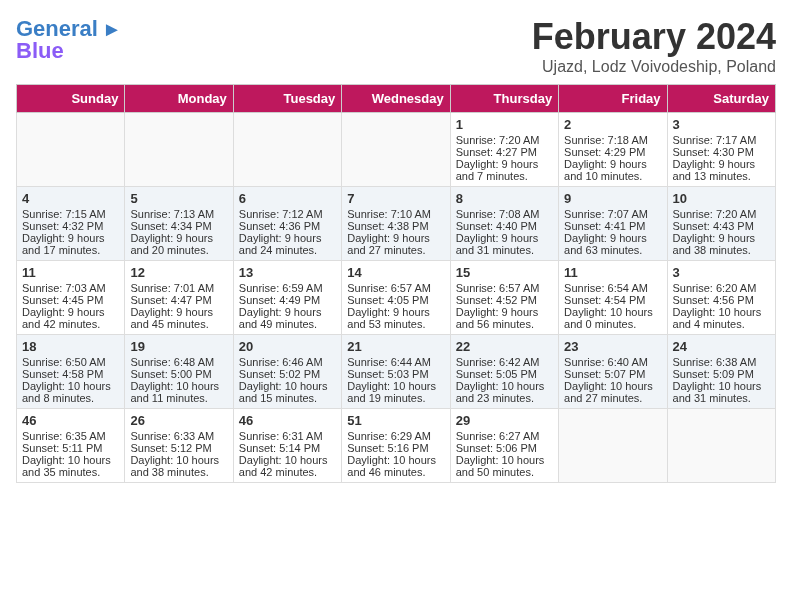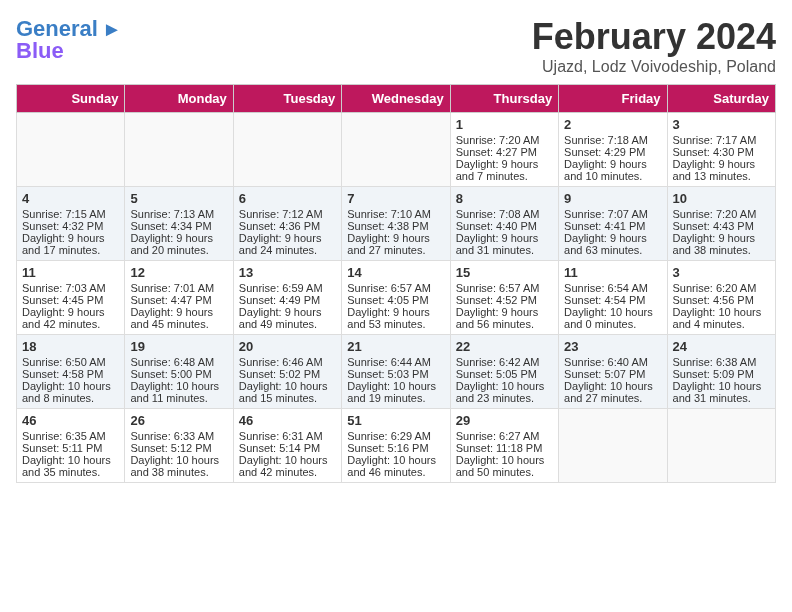--- a/index.html
+++ b/index.html
@@ -306,21 +306,21 @@
         <td>
           <span class="day-number">51</span>
           <div>Sunrise: 6:29 AM</div>
           <div>Sunset: 5:16 PM</div>
           <div>Daylight: 10 hours</div>
           <div>and 46 minutes.</div>
         </td>
         <td>
           <span class="day-number">29</span>
           <div>Sunrise: 6:27 AM</div>
-          <div>Sunset: 11:18 PM</div>
+          <div>Sunset: 5:06 PM</div>
           <div>Daylight: 10 hours</div>
           <div>and 50 minutes.</div>
         </td>
         <td class="empty"></td>
         <td class="empty"></td>
       </tr>
     </tbody>
 </table>
 
 </body></html>

